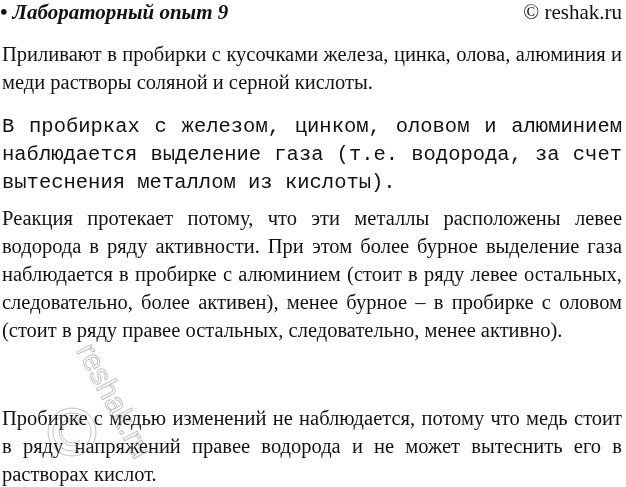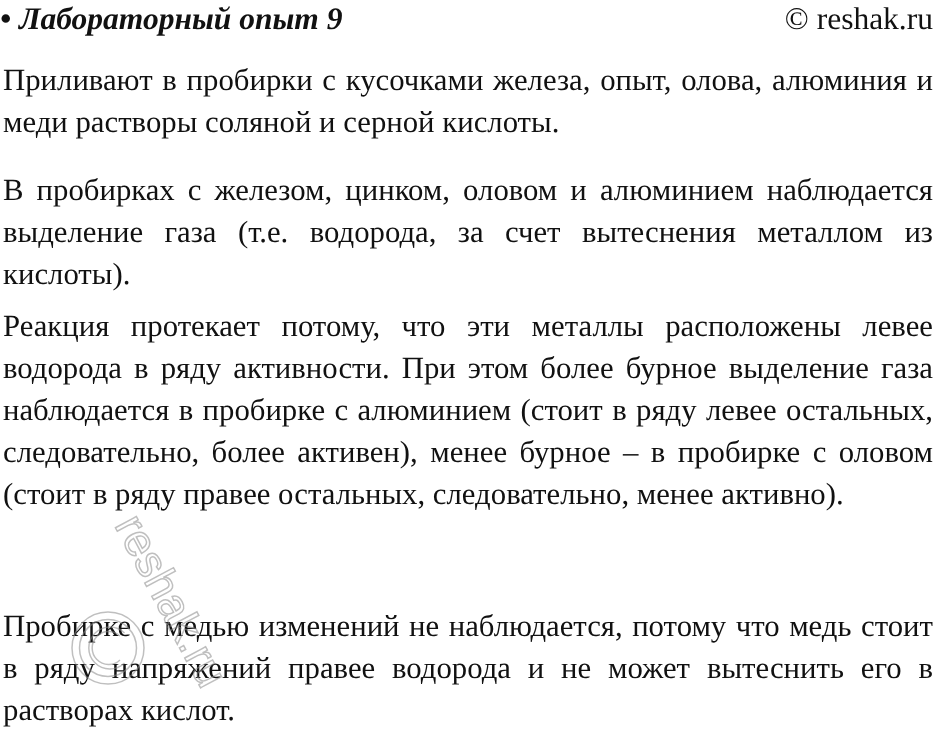--- a/index.html
+++ b/index.html
@@ -44,21 +44,21 @@
     position: absolute;
     left: 2px;
     width: 620px;
     font-size: 20.5px;
     line-height: 28px;
     text-align: justify;
     text-align-last: left;
     margin: 0;
   }
   #p1 { top: 40px; }
-  #p2 { top: 113px; }
+  #p2 { top: 113px; font-family: Liberation Mono, monospace; }
   #p3 { top: 204px; }
   #p4 { top: 404px; font-family: Liberation Serif, serif; }
 
   .watermark {
     position: absolute;
     left: 40px;
     top: 330px;
     width: 120px;
     height: 140px;
     pointer-events: none;
@@ -66,21 +66,21 @@
   }
 </style>
 </head>
 <body>
 
 <div class="header">
   <div class="title">• Лабораторный опыт 9</div>
   <div class="copyright">© reshak.ru</div>
 </div>
 
-<p class="para" id="p1">Приливают в пробирки с кусочками железа, опыт, олова, алюминия и меди растворы соляной и серной кислоты.</p>
+<p class="para" id="p1">Приливают в пробирки с кусочками железа, цинка, олова, алюминия и меди растворы соляной и серной кислоты.</p>
 <p class="para" id="p2">В пробирках с железом, цинком, оловом и алюминием наблюдается выделение газа (т.е. водорода, за счет вытеснения металлом из кислоты).</p>
 <p class="para" id="p3">Реакция протекает потому, что эти металлы расположены левее водорода в ряду активности. При этом более бурное выделение газа наблюдается в пробирке с алюминием (стоит в ряду левее остальных, следовательно, более активен), менее бурное – в пробирке с оловом (стоит в ряду правее остальных, следовательно, менее активно).</p>
 <p class="para" id="p4">Пробирке с медью изменений не наблюдается, потому что медь стоит в ряду напряжений правее водорода и не может вытеснить его в растворах кислот.</p>
 
 <div class="watermark">
   <svg width="120" height="140" viewBox="0 0 120 140">
     <g fill="none" stroke="#8c8c8c" stroke-width="1">
       <circle cx="32" cy="102" r="24"></circle>
       <circle cx="32" cy="102" r="19"></circle>
       <path d="M40 94 A11 11 0 1 0 40 110"></path>

